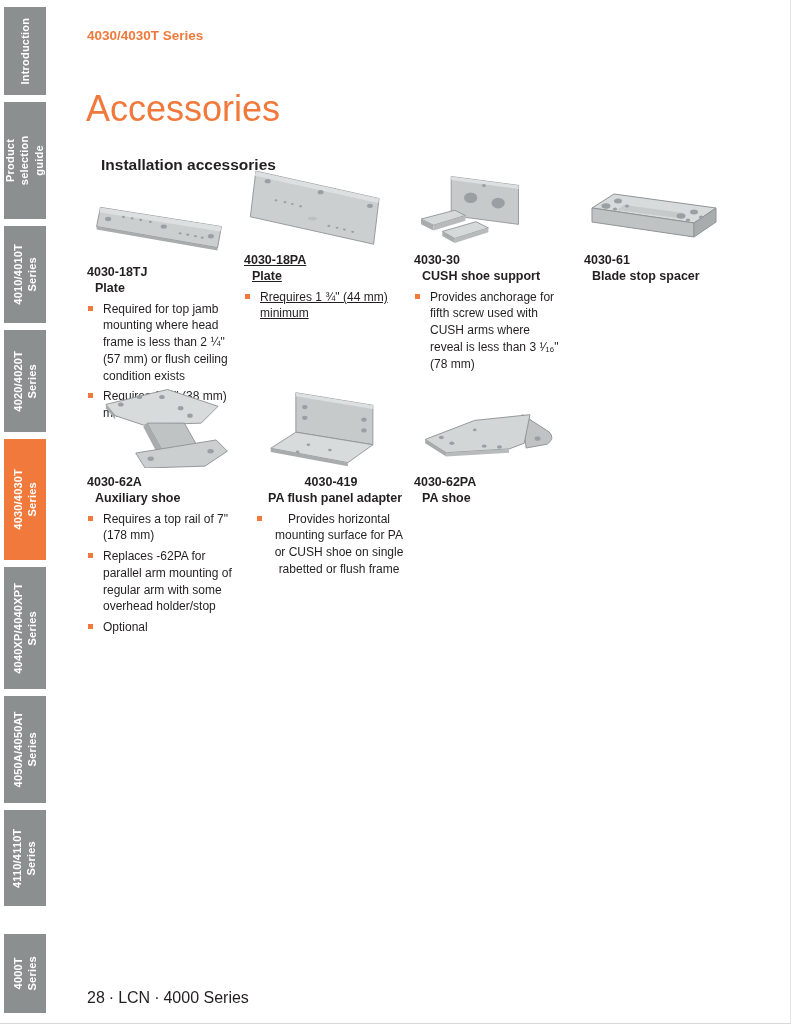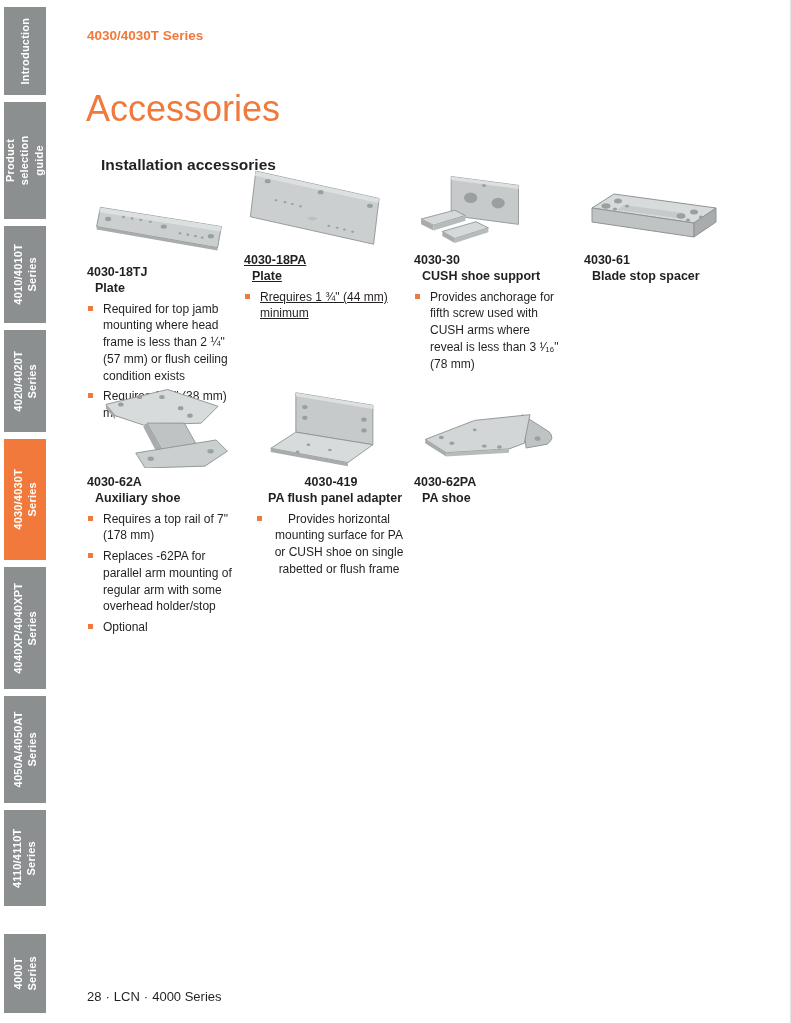--- a/index.html
+++ b/index.html
@@ -73,21 +73,21 @@
   ul.bullets li{
     position:relative;padding-left:16px;margin:4px 0 2px 0;
   }
   ul.bullets li::before{
     content:"";position:absolute;left:1px;top:5px;
     width:5px;height:5px;background:var(--accent);
   }
   
   .footer{
     position:absolute;left:87px;top:989px;
-    font-size:13px;color:var(--ink);
+    font-size:16px;color:var(--ink);
   }
   .footer span{margin-right:4px;}
   .footer .sep{color:var(--ink);margin:0 4px 0 0;}
 </style>
 </head>
 <body>
 
 <div class="page">
 
   <nav>

